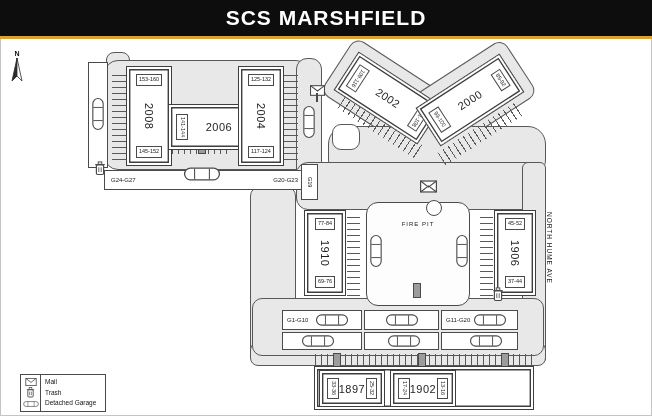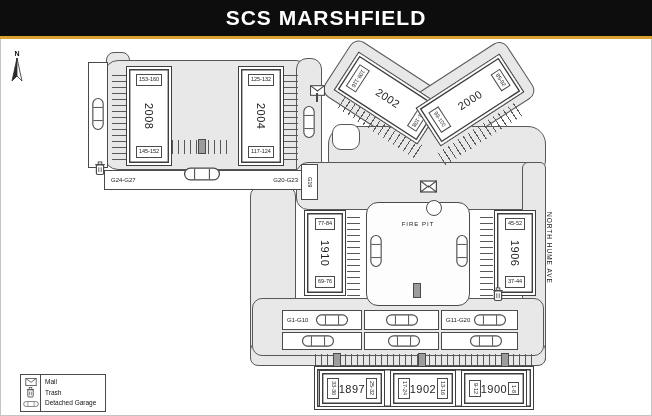--- a/index.html
+++ b/index.html
@@ -161,20 +161,25 @@
         <rect x="2" y="3" width="6" height="8" rx="1" fill="#fff" stroke="#4a4a4a"></rect>
         <path d="M4 5 v4 M6 5 v4" stroke="#4a4a4a" stroke-width="0.7"></path>
       </svg>
   </div>
 
   <div class="bldg vert" style="left:126px;top:66px;width:46px;height:100px;">
     <span class="unit">153-160</span>
     <span class="bnum v">2008</span>
     <span class="unit">145-152</span>
   </div>
+  <div class="bldg horiz" style="left:168px;top:104px;width:102px;height:46px;">
+    <span class="unit v">141-144</span>
+    <span class="bnum" style="flex:1;">2006</span>
+    <span class="unit v">133-140</span>
+  </div>
   <div class="bldg vert" style="left:238px;top:66px;width:46px;height:100px;">
     <span class="unit">125-132</span>
     <span class="bnum v">2004</span>
     <span class="unit">117-124</span>
   </div>
 
   <div class="bldg horiz" style="left:338px;top:75px;width:100px;height:46px;transform:rotate(33deg);">
     <span class="unit v">109-116</span>
     <span class="bnum" style="flex:1;">2002</span>
     <span class="unit v">101-108</span>
@@ -260,25 +265,20 @@
   <div class="bldg" style="left:314px;top:366px;width:220px;height:44px;">
     <div class="bldg horiz" style="left:4px;top:3px;width:66px;height:37px;">
       <span class="unit v">33-36</span>
       <span class="bnum" style="flex:1;">1897</span>
       <span class="unit v">25-32</span>
     </div>
     <div class="bldg horiz" style="left:75px;top:3px;width:66px;height:37px;">
       <span class="unit v">17-24</span>
       <span class="bnum" style="flex:1;">1902</span>
       <span class="unit v">13-16</span>
-    </div>
-    <div class="bldg horiz" style="left:146px;top:3px;width:66px;height:37px;">
-      <span class="unit v">9-12</span>
-      <span class="bnum" style="flex:1;">1900</span>
-      <span class="unit v">1-8</span>
     </div>
   </div>
 
   <div class="maplabel vtext" style="left:546px;top:212px;height:108px;font-size:6.5px;letter-spacing:1px;">NORTH HUME AVE</div>
 
   <div id="legend">
     <div class="ic">
       <svg width="12" height="8" viewBox="0 0 14 10">
           <rect x="0.5" y="0.5" width="13" height="9" fill="#fff" stroke="#4a4a4a"></rect>
           <path d="M0.5 0.5 L7 5.5 L13.5 0.5" fill="none" stroke="#4a4a4a"></path>

